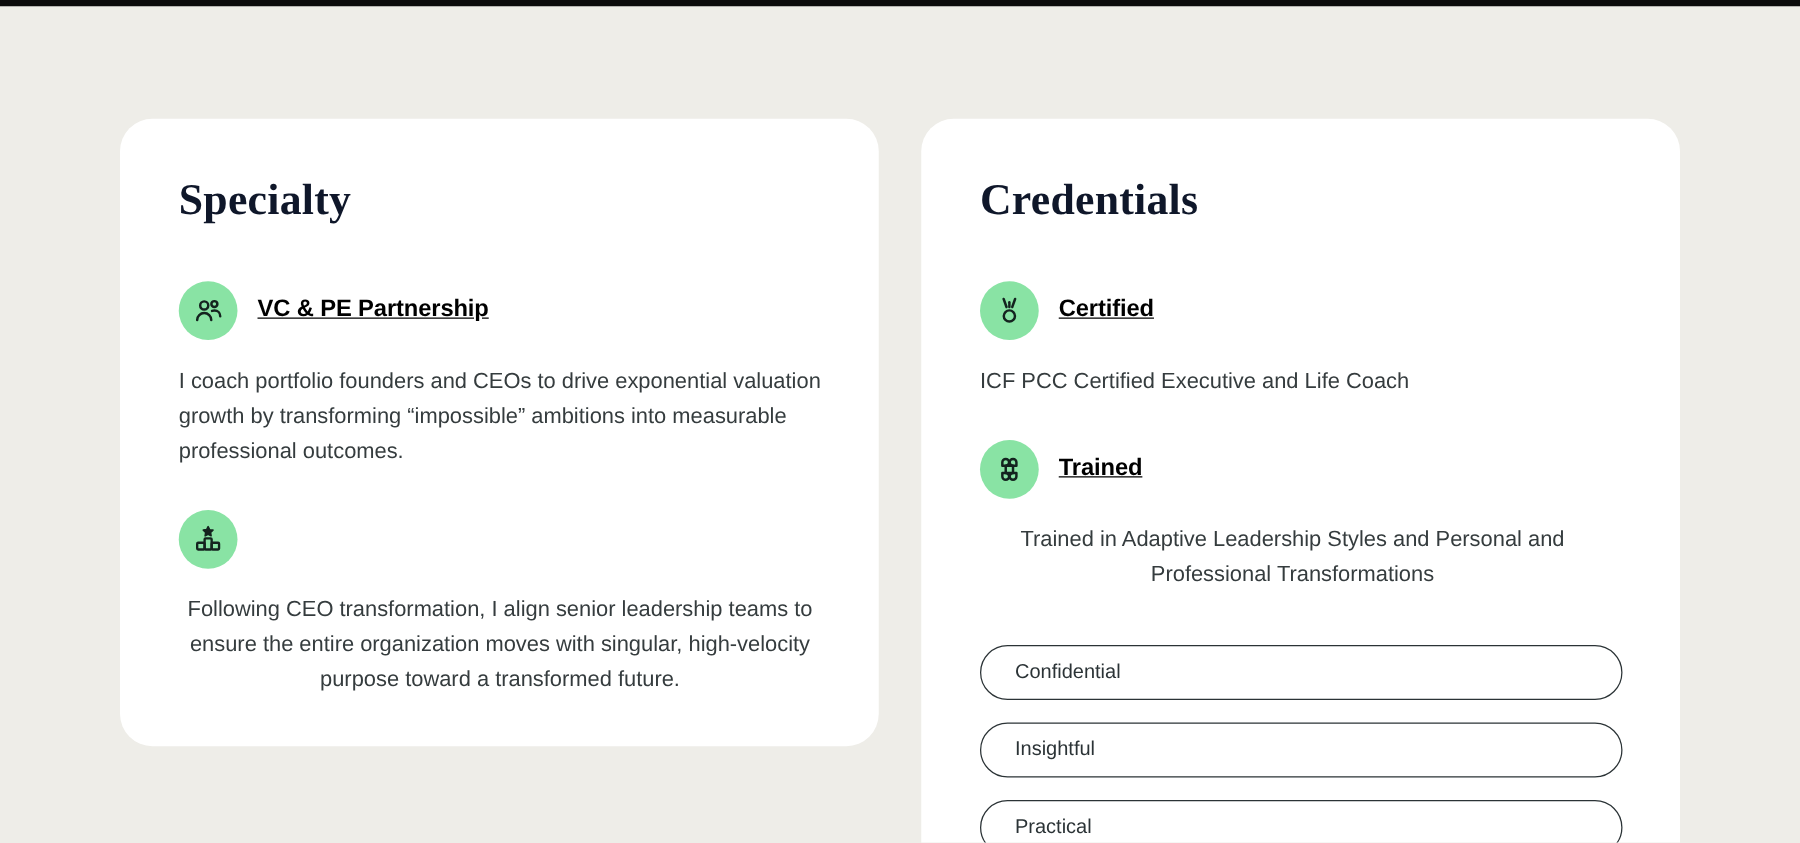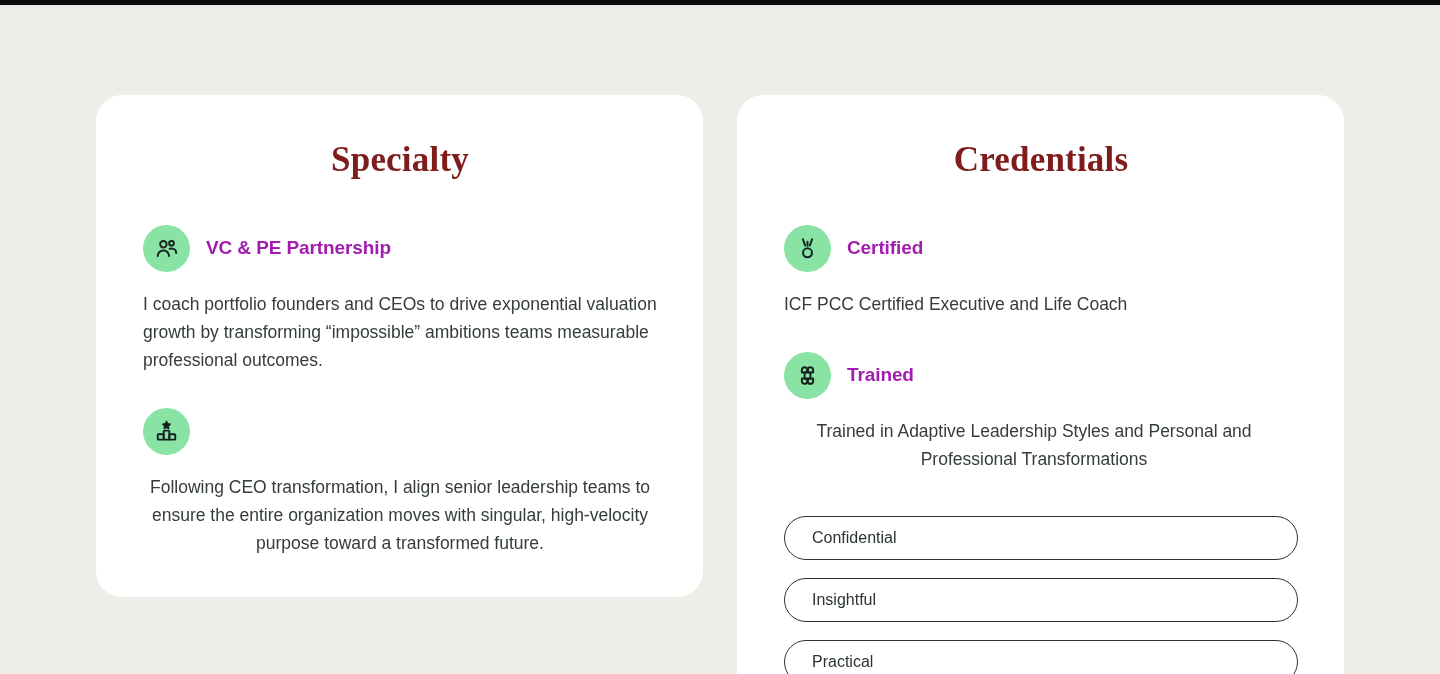--- a/index.html
+++ b/index.html
@@ -44,24 +44,23 @@
     padding: 47px 46px 40px 47px;
   }
   .card-left  { width: 607px; min-height: 480px; }
   .card-right { width: 607px; min-height: 480px; }
 
   .card-title {
     font-family: "Liberation Serif", "DejaVu Serif", serif;
     font-size: 35px;
     font-weight: 700;
     letter-spacing: 0.2px;
-    color: #7f1d1d;
+    color: #0f172a;
     margin: 0 0 46px 0;
     line-height: 1.05;
-    text-align: center;
   }
 
   .item { margin: 0; }
   .item + .item { margin-top: 34px; text-align: center; }
 
   .item-head {
     display: flex;
     align-items: center;
     gap: 16px;
     margin-bottom: 18px;
@@ -73,23 +72,24 @@
     background: #89E3A4;
     display: flex;
     align-items: center;
     justify-content: center;
     flex: 0 0 47px;
   }
   .icon-circle svg { display: block; }
   .item-title {
     font-size: 19px;
     font-weight: 700;
-    color: #a21caf;
+    color: #000000;
     letter-spacing: -0.1px;
     line-height: 1.2;
+    text-decoration: underline;
   }
   .item-body {
     font-size: 17.5px;
     line-height: 28px;
     color: #353C3E;
     max-width: 516px;
     margin: 0;
   }
   .card-right .item-body { max-width: 500px; }
 
@@ -127,21 +127,21 @@
           <span class="icon-circle">
             <svg width="25" height="25" viewBox="0 0 24 24" fill="none" stroke="#14231F" stroke-width="1.9" stroke-linecap="round" stroke-linejoin="round">
               <circle cx="9" cy="8" r="3.1"></circle>
               <path d="M3.6 19.2c0-3.1 2.4-5.3 5.4-5.3s5.4 2.2 5.4 5.3"></path>
               <circle cx="16.8" cy="7" r="2.3"></circle>
               <path d="M15 12.2c.6-.2 1.2-.3 1.9-.3 2.5 0 4.4 1.8 4.4 4.4"></path>
             </svg>
           </span>
           <span class="item-title">VC &amp; PE Partnership</span>
         </div>
-        <p class="item-body">I coach portfolio founders and CEOs to drive exponential valuation growth by transforming “impossible” ambitions teams measurable professional outcomes.</p>
+        <p class="item-body">I coach portfolio founders and CEOs to drive exponential valuation growth by transforming “impossible” ambitions into measurable professional outcomes.</p>
       </div>
 
       <div class="item">
         <div class="item-head">
           <span class="icon-circle">
             <svg width="25" height="25" viewBox="0 0 24 24" fill="none" stroke="#14231F" stroke-width="1.8" stroke-linecap="round" stroke-linejoin="round">
               <path d="M12 2.2l1.15 2.33 2.57.38-1.86 1.81.44 2.56L12 8.07 9.7 9.28l.44-2.56L8.28 4.9l2.57-.38z" fill="#14231F" stroke-width="1.2"></path>
               <rect x="9.3" y="11.2" width="5.4" height="8.6" rx="0.7"></rect>
               <rect x="3.6" y="14.6" width="5.7" height="5.2" rx="0.7"></rect>
               <rect x="14.7" y="14.6" width="5.7" height="5.2" rx="0.7"></rect>

